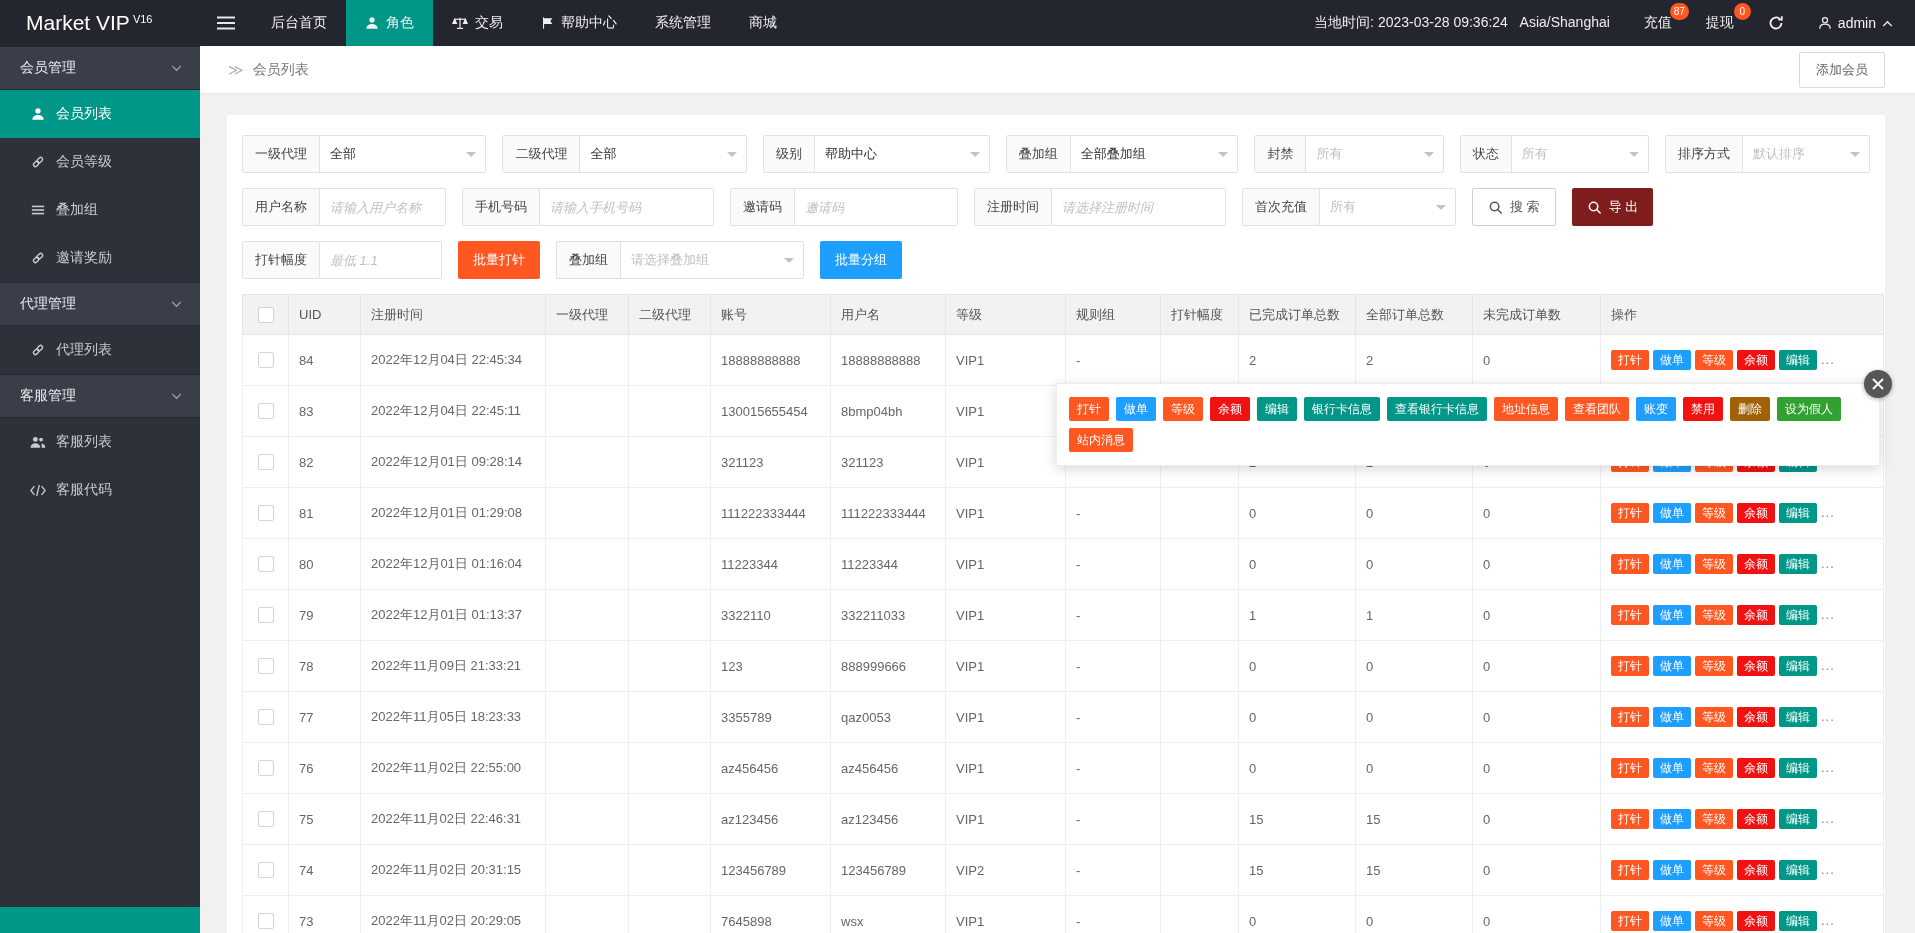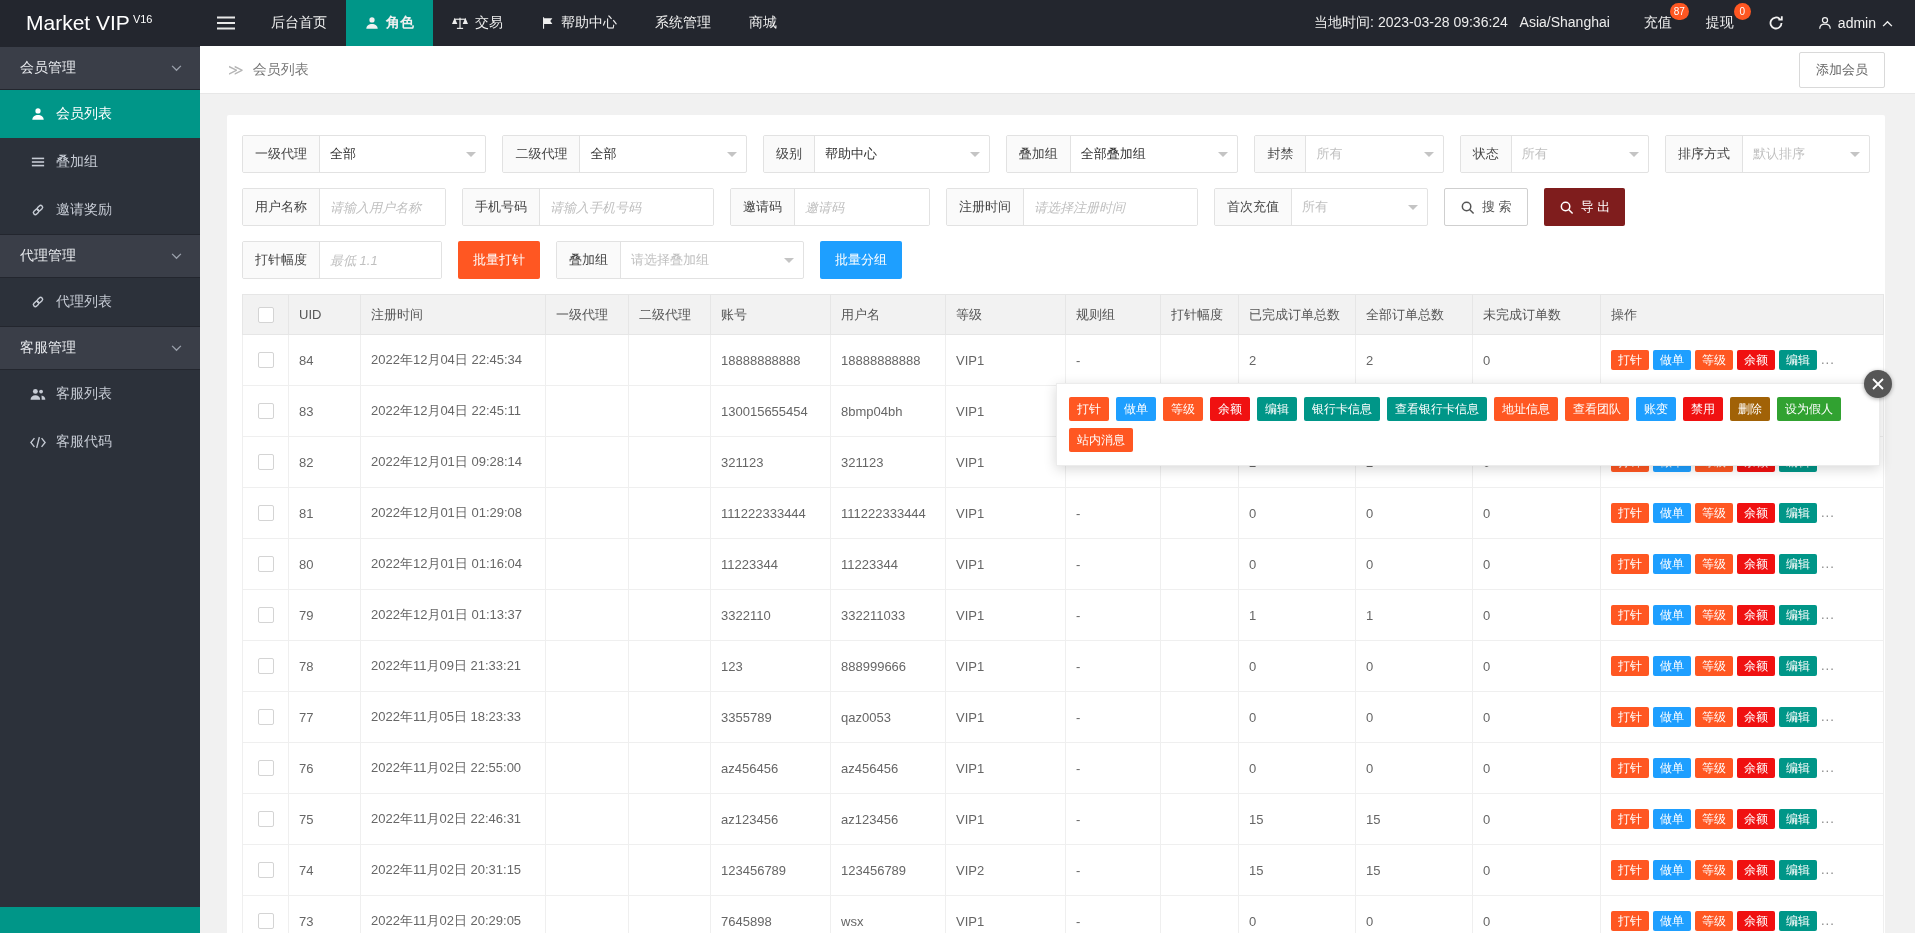--- a/index.html
+++ b/index.html
@@ -6,21 +6,21 @@
   html,body { width:1915px; height:933px; overflow:hidden; }
   body { font-family:"Liberation Sans","DejaVu Sans",sans-serif; background:#f1f1f1; position:relative; }
 
   
   .topbar { position:absolute; top:0; left:0; right:0; height:46px; background:#23262e; display:flex; align-items:stretch; color:#fff; z-index:60; }
   .brand { width:200px; display:flex; align-items:center; padding-left:26px; font-size:21px; color:#fff; white-space:nowrap; }
   .brand sup { font-size:11px; margin-left:3px; transform:translateY(-4px); }
   .hamburger { width:52px; display:flex; align-items:center; justify-content:center; color:#e8e8e8; cursor:pointer; }
   .nav { display:flex; align-items:stretch; }
   .nav-item { padding:0 19px; display:flex; align-items:center; gap:7px; font-size:14px; color:#f0f0f0; cursor:pointer; white-space:nowrap; }
-  .nav-item.active { background:#009688;font-weight:bold; }
+  .nav-item.active { background:#009688; }
   .nav-item .icon { display:flex; align-items:center; }
   .topbar-right { margin-left:auto; display:flex; align-items:center; gap:34px; padding-right:22px; font-size:14px; color:#f2f2f2; }
   .time-text { font-size:14px; color:#ececec; white-space:nowrap; }
   .badge-link { position:relative; cursor:pointer; }
   .badge { position:absolute; top:-11px; right:-17px; background:#ff5722; color:#fff; border-radius:9px; font-size:10px; min-width:17px; height:17px; line-height:17px; text-align:center; padding:0 4px; }
   .icon-btn { display:flex; align-items:center; cursor:pointer; color:#f2f2f2; }
   .usermenu { display:flex; align-items:center; gap:6px; cursor:pointer; }
 
   
   .sidebar { position:absolute; top:46px; left:0; width:200px; bottom:0; background:#2c313a; z-index:50; }
@@ -46,21 +46,21 @@
   .combo .lab { background:#fafafa; border-right:1px solid #e2e2e2; display:flex; align-items:center; padding:0 12px; color:#444; font-size:13px; white-space:nowrap; }
   .combo .val { display:flex; align-items:center; padding:0 10px; font-size:13px; color:#333; flex:1; white-space:nowrap; overflow:hidden; }
   .combo .val.ph { color:#c0c0c0; }
   .combo .caret { width:28px; display:flex; align-items:center; justify-content:center; }
   .combo .caret i { border:5px solid transparent; border-top-color:#c4c4c4; margin-top:6px; }
   .combo input { border:none; outline:none; flex:1; padding:0 10px; font-size:13px; color:#333; min-width:0;font-style:italic; }
   .combo input::placeholder { color:#c0c0c0; }
   .frow1 > :nth-child(1){width:248px}.frow1 > :nth-child(2){width:248px}.frow1 > :nth-child(3){width:230px}
   .frow1 > :nth-child(4){width:236px}.frow1 > :nth-child(5){width:192px}.frow1 > :nth-child(6){width:192px}
   .frow1 > :nth-child(7){width:208px}
-  .frow2 > :nth-child(1){width:204px}.frow2 > :nth-child(2){width:252px}.frow2 > :nth-child(3){width:200px}
+  .frow2 > :nth-child(1){width:204px}.frow2 > :nth-child(2){width:252px}.frow2 > :nth-child(3){width:228px}
   .frow2 > :nth-child(4){width:252px}.frow2 > :nth-child(5){width:214px}
   .frow3 > :nth-child(1){width:200px}.frow3 > :nth-child(3){width:248px}
   .btn { border:none; border-radius:2px; color:#fff; font-size:13px; padding:0 15px; height:38px; display:inline-flex; align-items:center; gap:7px; cursor:pointer; white-space:nowrap; }
   .btn-white { background:#fff; border:1px solid #cfcfcf; color:#555; }
   .btn .icon { display:flex; align-items:center; }
 
   
   table { width:100%; border-collapse:collapse; table-layout:fixed; margin-top:10px; }
   thead th { background:#f2f2f2; height:40px; font-weight:normal; color:#555; font-size:13px; text-align:left; padding:0 10px; border:1px solid #e6e6e6; white-space:nowrap; overflow:hidden; }
   tbody td { height:51px; padding:0 10px; font-size:13px; color:#666; border:1px solid #efefef; background:#fff; white-space:nowrap; overflow:hidden; }
@@ -177,20 +177,31 @@
         </span>
       </div>
       <div class="side-item active">
         <span class="icon">
           <svg width="14" height="14" viewBox="0 0 16 16" fill="currentColor">
             <circle cx="8" cy="4.5" r="3"></circle>
             <path d="M1.5 14.5c0-3.6 2.9-5.5 6.5-5.5s6.5 1.9 6.5 5.5z"></path>
           </svg>
         </span>
         <span>会员列表</span>
+      </div>
+      <div class="side-item">
+        <span class="icon">
+          <svg width="14" height="14" viewBox="0 0 16 16" fill="none" stroke="currentColor" stroke-width="1.6">
+            <g transform="rotate(-45 8 8)">
+              <rect x="1.5" y="5.8" width="7" height="4.4" rx="2.2"></rect>
+              <rect x="7.5" y="5.8" width="7" height="4.4" rx="2.2"></rect>
+            </g>
+          </svg>
+        </span>
+        <span>会员等级</span>
       </div>
       <div class="side-item">
         <span class="icon">
           <svg width="14" height="14" viewBox="0 0 16 16" fill="currentColor">
             <rect x="1" y="3" width="14" height="1.8"></rect>
             <rect x="1" y="7.1" width="14" height="1.8"></rect>
             <rect x="1" y="11.2" width="14" height="1.8"></rect>
           </svg>
         </span>
         <span>叠加组</span>

